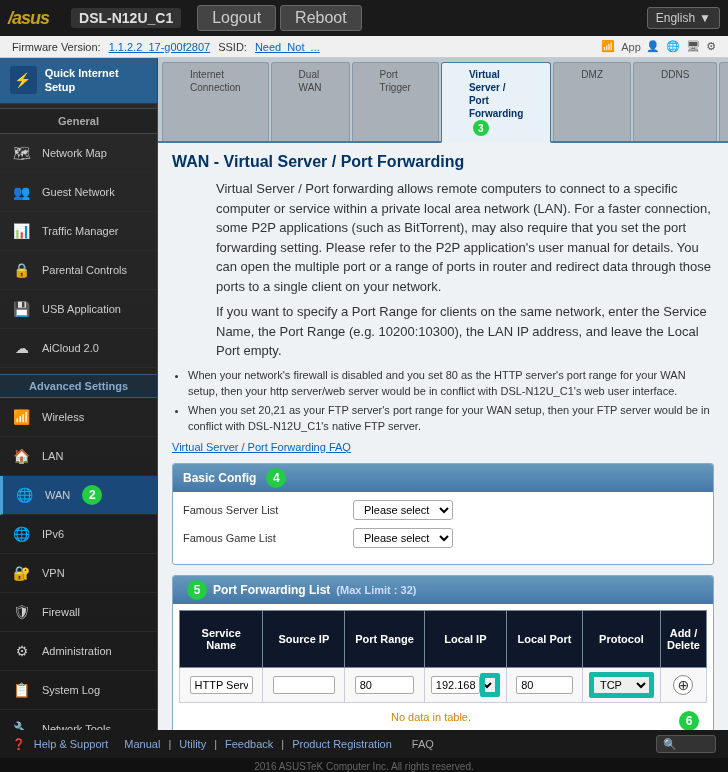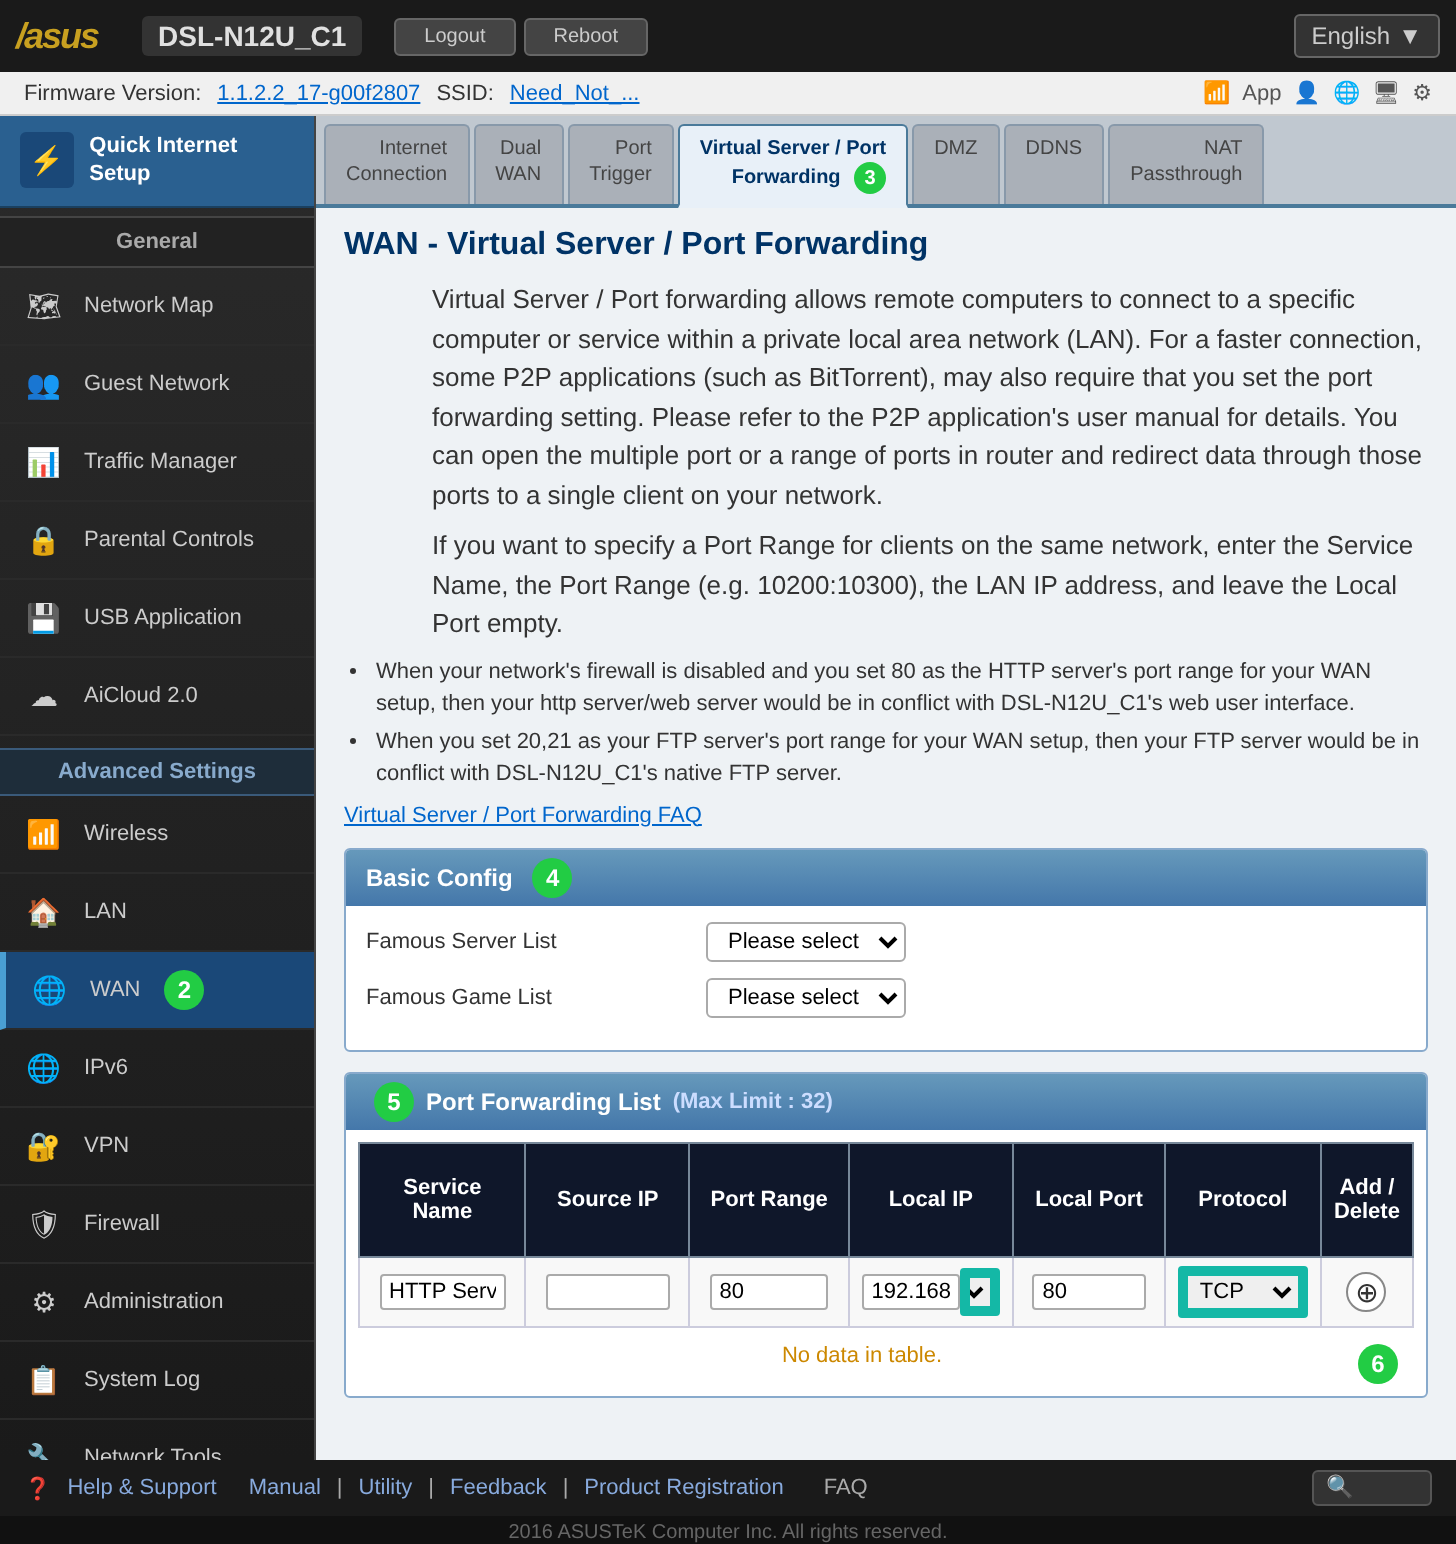--- a/index.html
+++ b/index.html
@@ -4,21 +4,21 @@
   <style>
     * { box-sizing: border-box; margin: 0; padding: 0; }
     body { width: 728px; height: 772px; font-family: Arial, sans-serif; font-size: 12px; background: #1a1a1a; overflow: hidden; }
 
     
     .top-bar { display: flex; align-items: center; background: #1a1a1a; height: 36px; padding: 0 8px; gap: 4px; }
     .logo-area { display: flex; align-items: center; gap: 22px; }
     .asus-logo { color: #c8a020; font-weight: bold; font-size: 18px; font-style: italic; letter-spacing: -1px; }
     .model-name { color: #e0e0e0; font-size: 14px; font-weight: bold; background: #333; padding: 2px 8px; border-radius: 3px; }
     .top-buttons { display: flex; gap: 4px; margin-left: 12px; }
-    .top-btn { background: #444; color: #ccc; border: 1px solid #666; border-radius: 3px; padding: 3px 14px; cursor: pointer; font-size: 10px; }
+    .top-btn { background: #444; color: #ccc; border: 1px solid #666; border-radius: 3px; padding: 3px 14px; cursor: pointer; font-size: 16px; }
     .lang-select { margin-left: auto; background: #333; color: #ccc; border: 1px solid #666; padding: 3px 8px; border-radius: 3px; cursor: pointer; font-size: 12px; display: flex; align-items: center; gap: 4px; }
 
     
     .firmware-bar { background: #f0f0f0; padding: 4px 12px; font-size: 11px; color: #333; display: flex; align-items: center; gap: 8px; border-bottom: 1px solid #ccc; }
     .firmware-bar a { color: #0066cc; text-decoration: underline; }
     .fw-icons { margin-left: auto; display: flex; gap: 6px; align-items: center; color: #555; }
 
     
     .main-layout { display: flex; height: calc(772px - 36px - 28px - 36px); }
 
@@ -31,21 +31,21 @@
     .sidebar-item { display: flex; align-items: center; gap: 8px; padding: 7px 10px; cursor: pointer; border-bottom: 1px solid #2a2a2a; color: #ccc; font-size: 11px; }
     .sidebar-item.active { background: #1a4878; border-left: 3px solid #4a9fd4; }
     .sidebar-icon { width: 24px; height: 24px; border-radius: 3px; display: flex; align-items: center; justify-content: center; font-size: 14px; flex-shrink: 0; }
     .sidebar-section-header { color: #88aacc; font-size: 11px; font-weight: bold; text-align: center; padding: 5px 4px; background: #1e2d3a; border-top: 1px solid #3a5a7a; border-bottom: 1px solid #3a5a7a; margin-top: 6px; }
 
     
     .content { flex: 1; background: #e8e8e8; display: flex; flex-direction: column; overflow: hidden; }
 
     
     .tab-nav { display: flex; background: #c0c8d0; border-bottom: 2px solid #4a7a9a; padding-top: 4px; padding-left: 4px; gap: 2px; flex-shrink: 0; }
-    .tab { padding: 5px 10px; font-size: 11px; cursor: pointer; border-radius: 3px 3px 0 0; background: #aab0b8; color: #444; border: 1px solid #8899aa; border-bottom: none; text-align: right; line-height: 1.3; }
+    .tab { padding: 5px 27px; font-size: 11px; cursor: pointer; border-radius: 3px 3px 0 0; background: #aab0b8; color: #444; border: 1px solid #8899aa; border-bottom: none; text-align: left; line-height: 1.3; }
     .tab.active { background: #e8f0f8; color: #003366; font-weight: bold; border-color: #4a7a9a; border-bottom: 2px solid #e8f0f8; margin-bottom: -2px; position: relative; z-index: 2; }
 
     
     .content-inner { flex: 1; background: #eef2f5; overflow-y: auto; padding: 10px 14px; }
     .page-title { font-size: 16px; color: #003366; font-weight: bold; margin-bottom: 8px; }
     .description { font-size: 13px; color: #333; line-height: 1.5; margin-bottom: 6px; margin-left: 44px; }
     .bullet-list { margin-left: 16px; margin-bottom: 6px; }
     .bullet-list li { font-size: 11px; color: #333; line-height: 1.5; margin-bottom: 2px; }
     .faq-link { font-size: 11px; color: #0066cc; text-decoration: underline; cursor: pointer; margin-bottom: 10px; display: block; }
 

